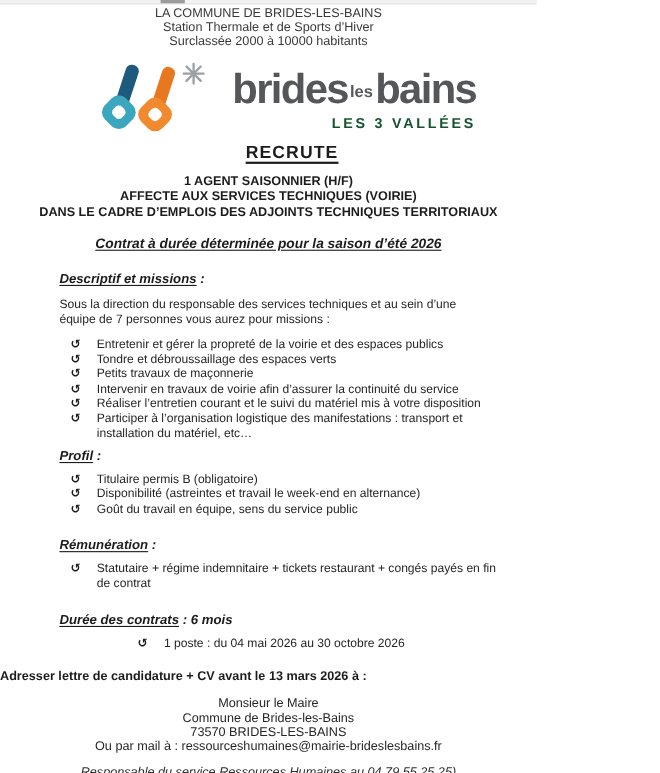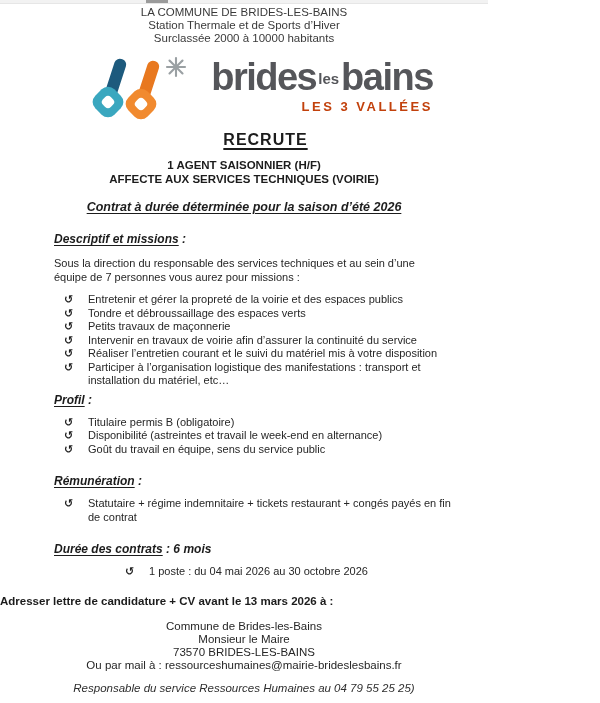--- a/index.html
+++ b/index.html
@@ -19,38 +19,38 @@
   .scan-topline .seg{
     position:absolute;top:0;left:146px;width:22px;height:3px;background:#9a9a9a;
   }
   .hdr{
     padding-top:6px;text-align:center;
     font-size:11.5px;line-height:13px;color:#3a3a3a;
   }
   
   .logo-row{
     margin-top:10px;
-    display:flex;justify-content:center;align-items:flex-start;gap:22px;
+    display:flex;justify-content:center;align-items:center;gap:22px;
     height:68px;
     padding-left:28px;
   }
   .bb-svg{width:106px;height:68px;flex:0 0 auto;}
   .word-col{display:flex;flex-direction:column;align-items:flex-end;padding-top:4px;}
   .wordmark{
     font-size:38px;font-weight:bold;letter-spacing:-1.5px;
     color:#55565a;line-height:36px;white-space:nowrap;
   }
   .wordmark .les{
     font-size:15px;letter-spacing:0;vertical-align:6px;
     padding:0 2px;color:#55565a;
   }
   .tagline{
     margin-top:2px;
     font-size:13px;font-weight:bold;letter-spacing:2.5px;
-    color:#c2410c;white-space:nowrap;
+    color:#14532d;white-space:nowrap;
   }
   
   .recrute{
     margin-top:8px;text-align:center;
     font-size:16px;font-weight:bold;letter-spacing:1px;
     text-decoration:underline;text-decoration-thickness:1.5px;text-underline-offset:3px;
     color:#1c1c1c;
     padding-left:43px;
   }
   .position{
@@ -144,20 +144,21 @@
       <div class="wordmark"><span>brides</span><span class="les">les</span><span>bains</span></div>
       <div class="tagline">LES 3 VALLÉES</div>
     </div>
   </div>
 
   <div class="recrute">RECRUTE</div>
 
   <div class="position">
     <div>1 AGENT SAISONNIER (H/F)</div>
     <div>AFFECTE AUX SERVICES TECHNIQUES (VOIRIE)</div>
+    <div>DANS LE CADRE D’EMPLOIS DES ADJOINTS TECHNIQUES TERRITORIAUX</div>
   </div>
 
   <div class="contract">Contrat à durée déterminée pour la saison d’été 2026</div>
 
   <div class="sec-head"><span class="u">Descriptif et missions</span><span> :</span></div>
   <div class="para">Sous la direction du responsable des services techniques et au sein d’une équipe de 7 personnes vous aurez pour missions :</div>
   <ul class="blt">
     <li>
         <span class="b">↺</span>
         <span class="t">Entretenir et gérer la propreté de la voirie et des espaces publics</span>
@@ -211,22 +212,22 @@
   <div class="sec-head"><span class="u">Durée des contrats</span><span> : 6 mois</span></div>
   <ul class="blt single-indent">
     <li>
         <span class="b">↺</span>
         <span class="t">1 poste : du 04 mai 2026 au 30 octobre 2026</span>
       </li>
   </ul>
 
   <div class="apply">Adresser lettre de candidature + CV avant le 13 mars 2026 à :</div>
   <div class="address">
+    <div>Monsieur le Maire</div>
     <div>Commune de Brides-les-Bains</div>
-    <div>Monsieur le Maire</div>
     <div>73570 BRIDES-LES-BAINS</div>
     <div><span>Ou par mail à : </span><span>ressourceshumaines@mairie-brideslesbains.fr</span></div>
   </div>
 
   <div class="footnote">
     <div>Responsable du service Ressources Humaines au 04 79 55 25 25)</div>
   </div>
 
 </div>
 

